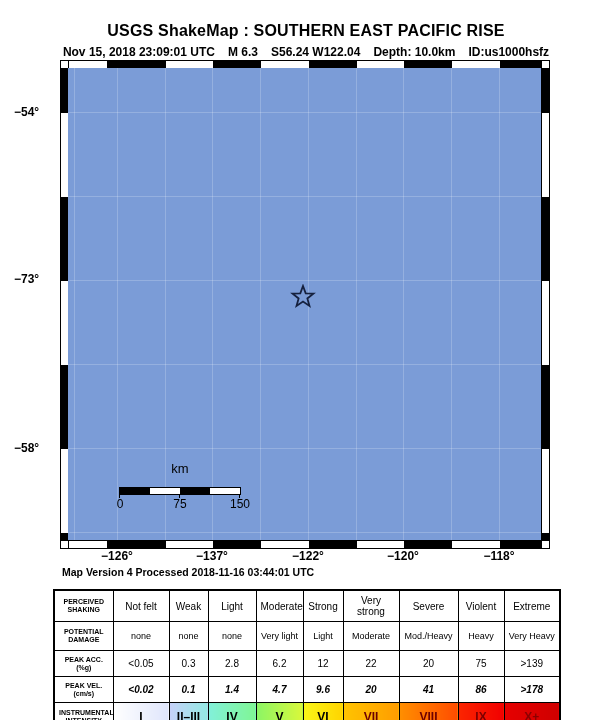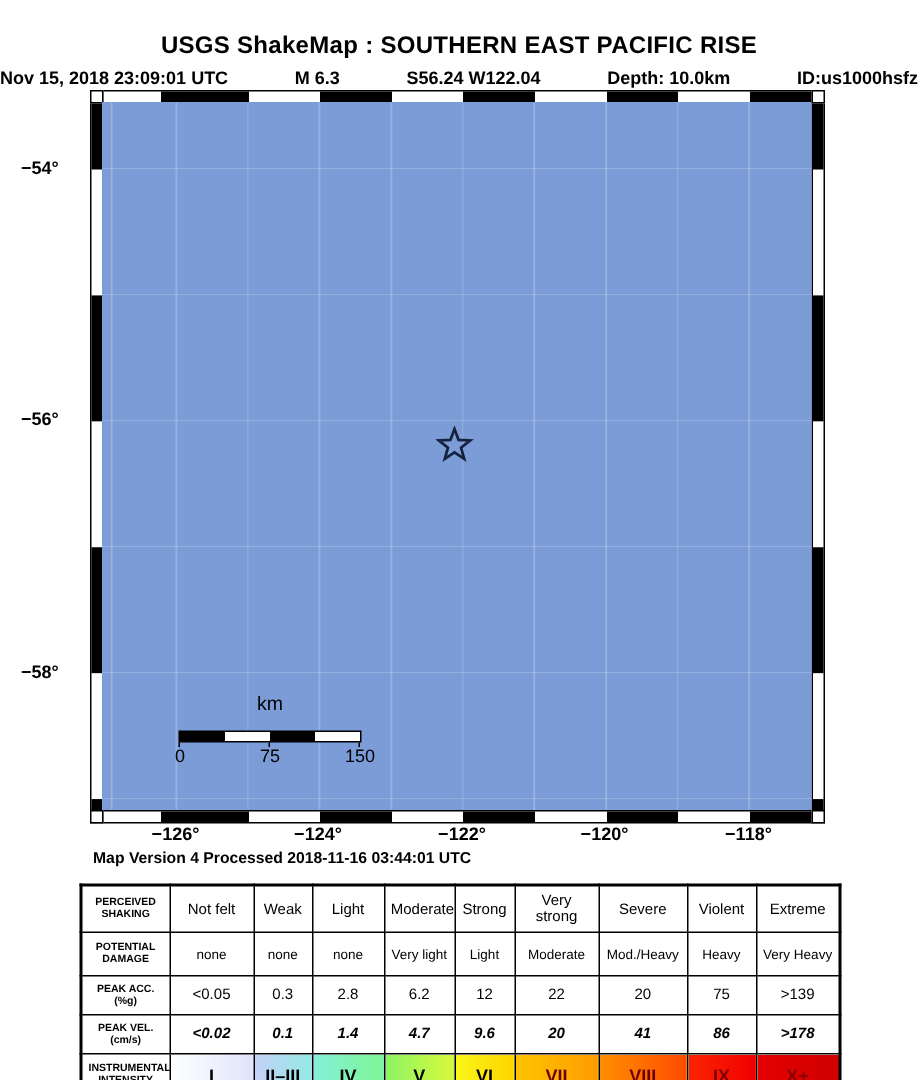--- a/index.html
+++ b/index.html
@@ -3,21 +3,21 @@
 <meta charset="utf-8">
 <style>
   html,body{margin:0;padding:0;background:#fff;}
   #page{position:relative;width:612px;height:720px;background:#ffffff;
         font-family:Liberation Sans, sans-serif;color:#000;overflow:hidden;}
 
   
   .title{position:absolute;top:22px;left:0;width:612px;text-align:center;
          font-size:16px;font-weight:700;letter-spacing:.2px;}
   .subtitle{position:absolute;top:45px;left:0;width:612px;display:flex;
-            justify-content:space-between;gap:13px;font-size:12px;font-weight:700;}
+            justify-content:center;gap:13px;font-size:12px;font-weight:700;}
 
   
   .strip{position:absolute;box-sizing:border-box;border:1px solid #000;}
   .strip.h{left:60px;width:490px;height:9px;
      background:repeating-linear-gradient(90deg,#000 0 47.75px,#fff 47.75px 95.5px);
      background-position:57px 0;}
   .strip.v{top:60px;height:489px;width:9px;
      background:repeating-linear-gradient(180deg,#fff 0 84px,#000 84px 168px);
      background-position:0 52px;}
   #frame-top{top:60px;} #frame-bottom{top:540px;}
@@ -104,25 +104,25 @@
 
   <div id="map"></div>
 
   <div id="epicenter">
     <svg width="26" height="26" viewBox="0 0 26 26">
       <polygon points="13,2 15.7,9.28 23.46,9.6 17.37,14.42 19.47,21.9 13,17.6 6.53,21.9 8.63,14.42 2.54,9.6 10.3,9.28" fill="none" stroke="#16213e" stroke-width="1.8" stroke-linejoin="miter"></polygon>
     </svg>
   </div>
 
   <div class="lat-label" style="top:105px">−54°</div>
-  <div class="lat-label" style="top:272px">−56°</div>
+  <div class="lat-label" style="top:272px">−73°</div>
   <div class="lat-label" style="top:441px">−58°</div>
 
   <div class="lon-label" style="left:87px">−126°</div>
-  <div class="lon-label" style="left:182px">−124°</div>
+  <div class="lon-label" style="left:182px">−137°</div>
   <div class="lon-label" style="left:278px">−122°</div>
   <div class="lon-label" style="left:373px">−120°</div>
   <div class="lon-label" style="left:469px">−118°</div>
 
   <div id="scalebar-unit">km</div>
   <div id="scalebar"></div>
   <div class="sb-tick" style="left:119px"></div>
   <div class="sb-tick" style="left:179px"></div>
   <div class="sb-tick" style="left:239px"></div>
   <div class="sb-num" style="left:100px">0</div>

